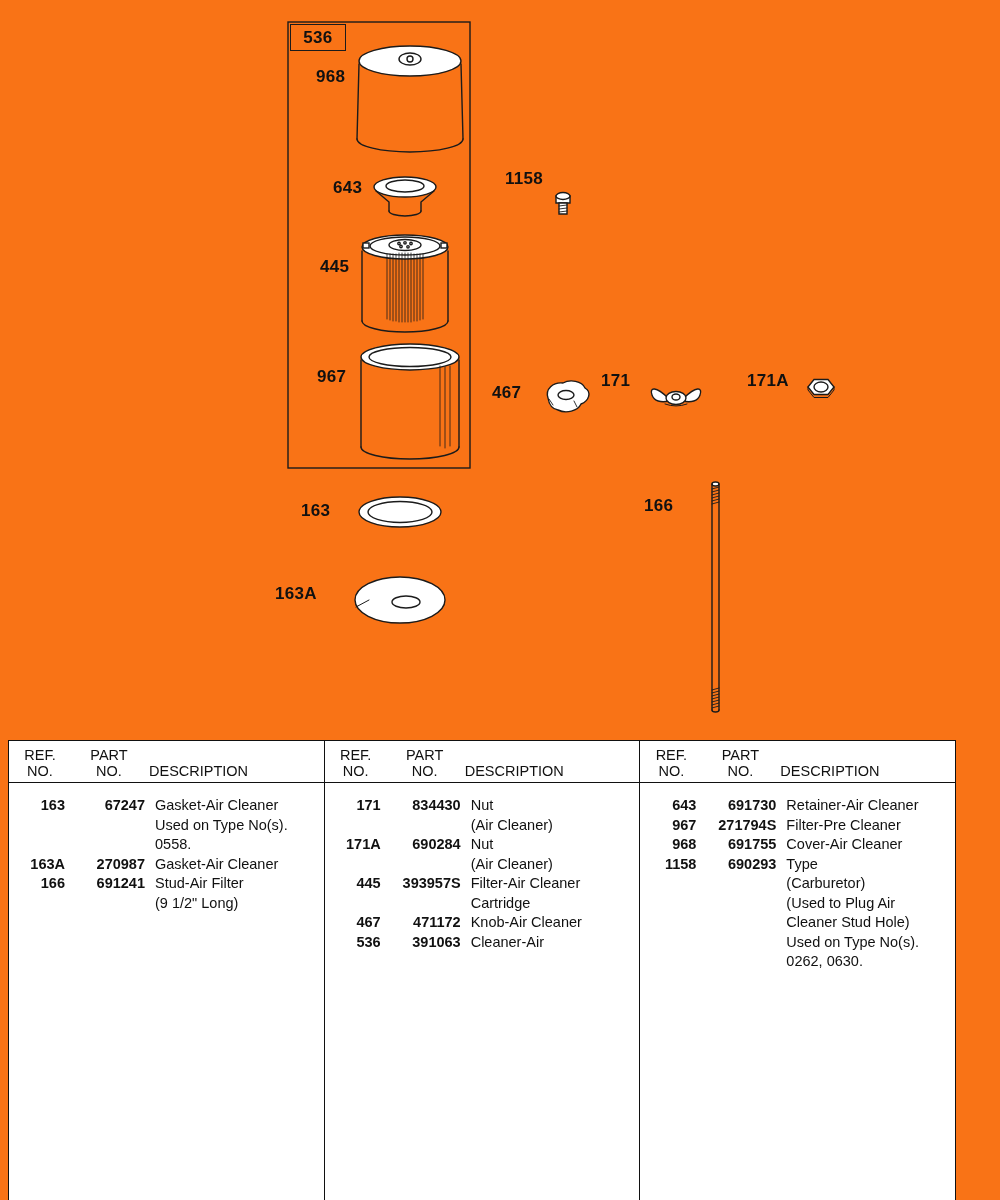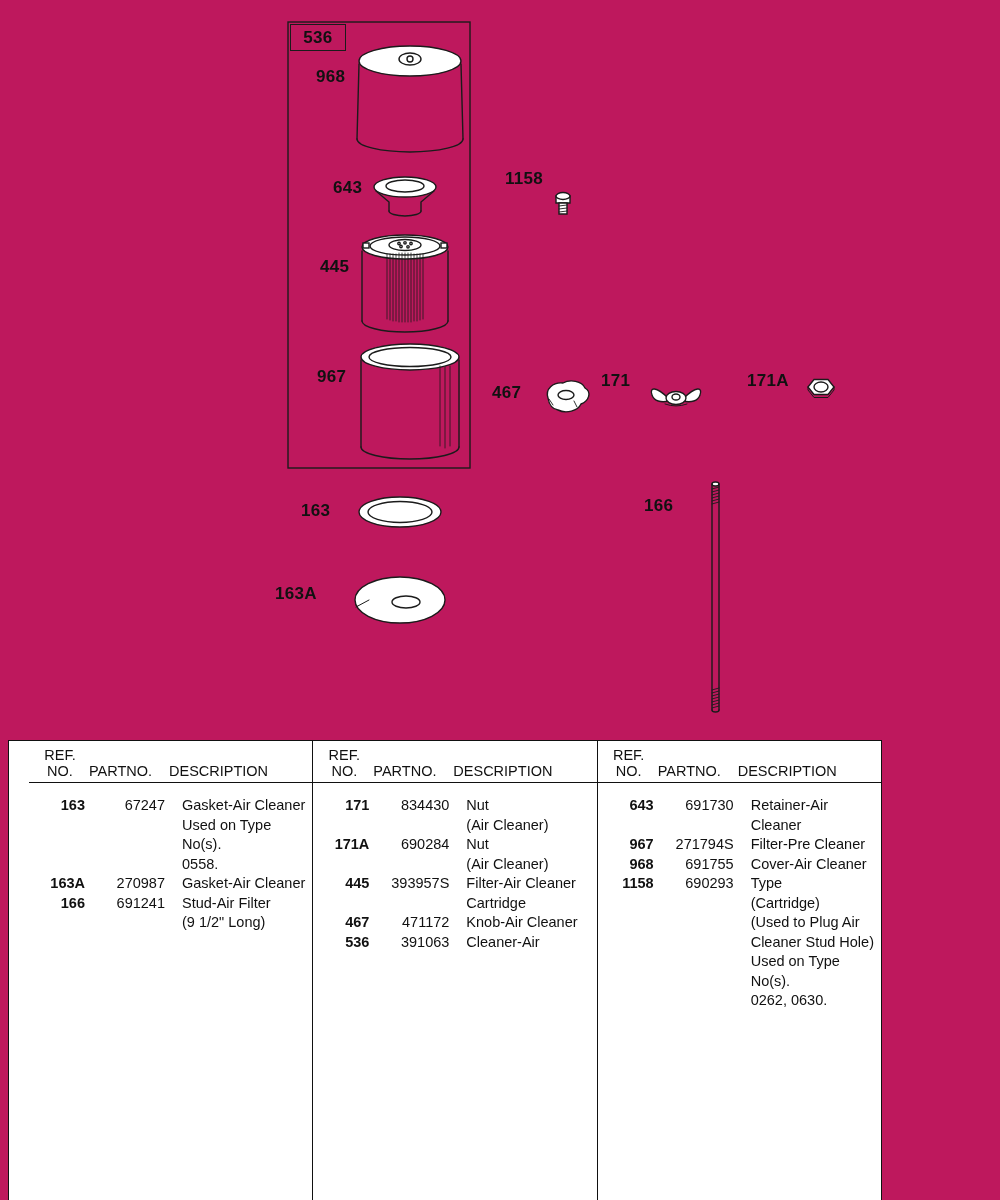--- a/index.html
+++ b/index.html
@@ -1,36 +1,36 @@
 <!DOCTYPE html>
 <html><head>
 <meta charset="utf-8">
 <style>
   html,body{margin:0;padding:0;background:#fff;}
-  .page{position:relative;width:1000px;height:1200px;background:#be185d;overflow:hidden;
+  .page{position:relative;width:1000px;height:1200px;background:#f97316;overflow:hidden;
         font-family:"Liberation Sans",sans-serif;color:#111;}
   .art{position:absolute;left:0;top:0;}
   .plabel{position:absolute;font-weight:bold;font-size:17px;letter-spacing:.3px;white-space:nowrap;}
   .plabel.boxed{display:flex;align-items:center;justify-content:center;
         border:1.6px solid #1b1b1b;box-sizing:border-box;}
   
-  .ptable{position:absolute;left:8px;top:740px;width:874px;height:460px;
-        border:1.6px solid #111;border-bottom:none;display:flex;box-sizing:border-box;background:#fff;padding-left:20px;}
+  .ptable{position:absolute;left:8px;top:740px;width:948px;height:460px;
+        border:1.6px solid #111;border-bottom:none;display:flex;box-sizing:border-box;background:#fff;}
   .pcol{flex:1;border-right:1.6px solid #111;box-sizing:border-box;min-width:0;}
   .pcol:last-child{border-right:none;}
   .phead{display:flex;align-items:flex-end;height:42px;box-sizing:border-box;
         border-bottom:1.6px solid #111;padding:4px 0 3px 2px;font-size:14.5px;}
   .h-ref{width:58px;text-align:center;display:flex;flex-direction:column;line-height:16px;}
-  .h-part{width:80px;text-align:center;display:flex;flex-direction:row;line-height:16px;}
+  .h-part{width:80px;text-align:center;display:flex;flex-direction:column;line-height:16px;justify-content:space-between;}
   .h-desc{flex:1;line-height:16px;padding-bottom:0;}
   .rows{padding-top:13px;}
   .prow{display:flex;align-items:flex-start;font-size:14.5px;line-height:19.5px;}
   .c-ref{width:56px;text-align:right;font-weight:bold;flex-shrink:0;}
-  .c-part{width:80px;text-align:right;font-weight:normal;flex-shrink:0;}
-  .c-desc{margin-left:17px;min-width:0;}
+  .c-part{width:80px;text-align:right;font-weight:bold;flex-shrink:0;}
+  .c-desc{margin-left:10px;min-width:0;}
 </style>
 </head>
 <body>
 
 <div class="page">
 
   <svg class="art" width="1000" height="740" viewBox="0 0 1000 740" fill="none" stroke="#1b1b1b" stroke-width="1.4" stroke-linecap="round">
 
     <rect x="288" y="22" width="182" height="446"></rect>
 
@@ -302,21 +302,21 @@
             <span class="c-part">691755</span>
             <div class="c-desc">
               <div>Cover-Air Cleaner</div>
             </div>
           </div>
           <div class="prow">
             <span class="c-ref">1158</span>
             <span class="c-part">690293</span>
             <div class="c-desc">
               <div>Type</div>
-              <div>(Cartridge)</div>
+              <div>(Carburetor)</div>
               <div>(Used to Plug Air</div>
               <div>Cleaner Stud Hole)</div>
               <div>Used on Type No(s).</div>
               <div>0262, 0630.</div>
             </div>
           </div>
         </div>
     </div>
 
   </div>

